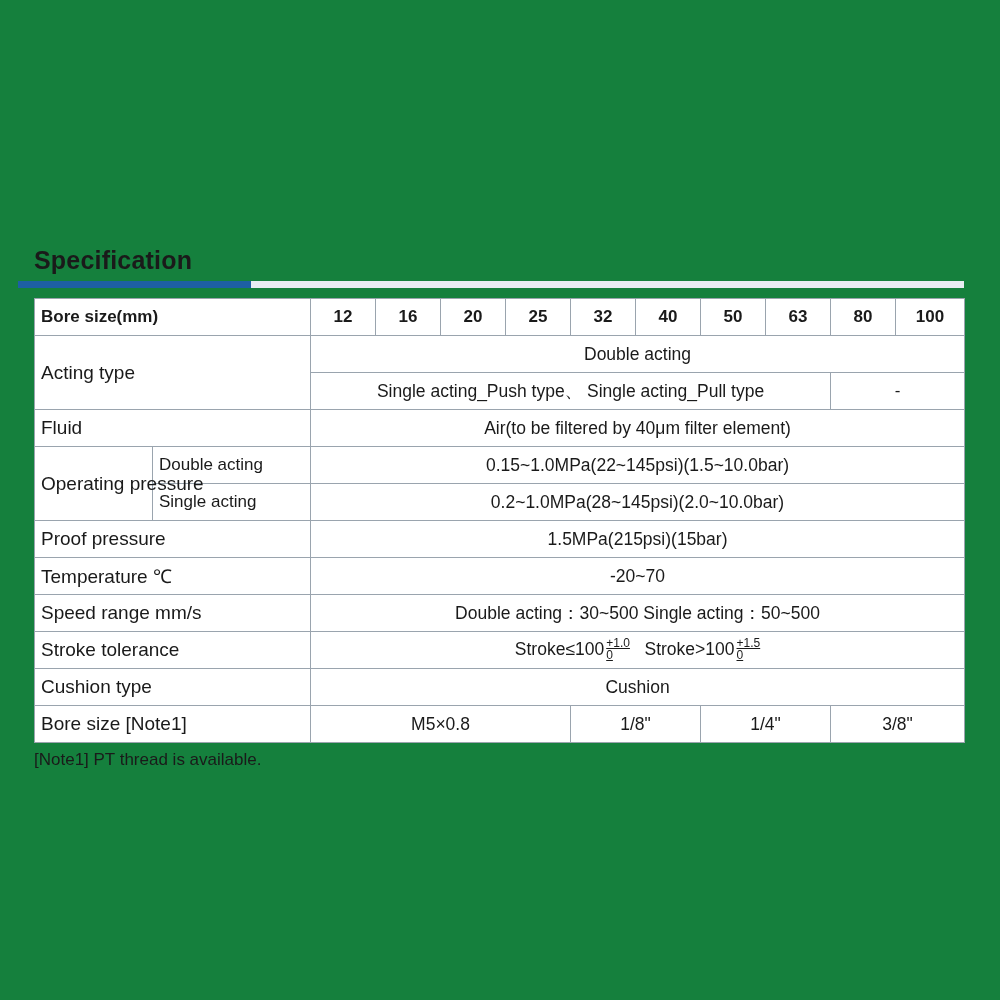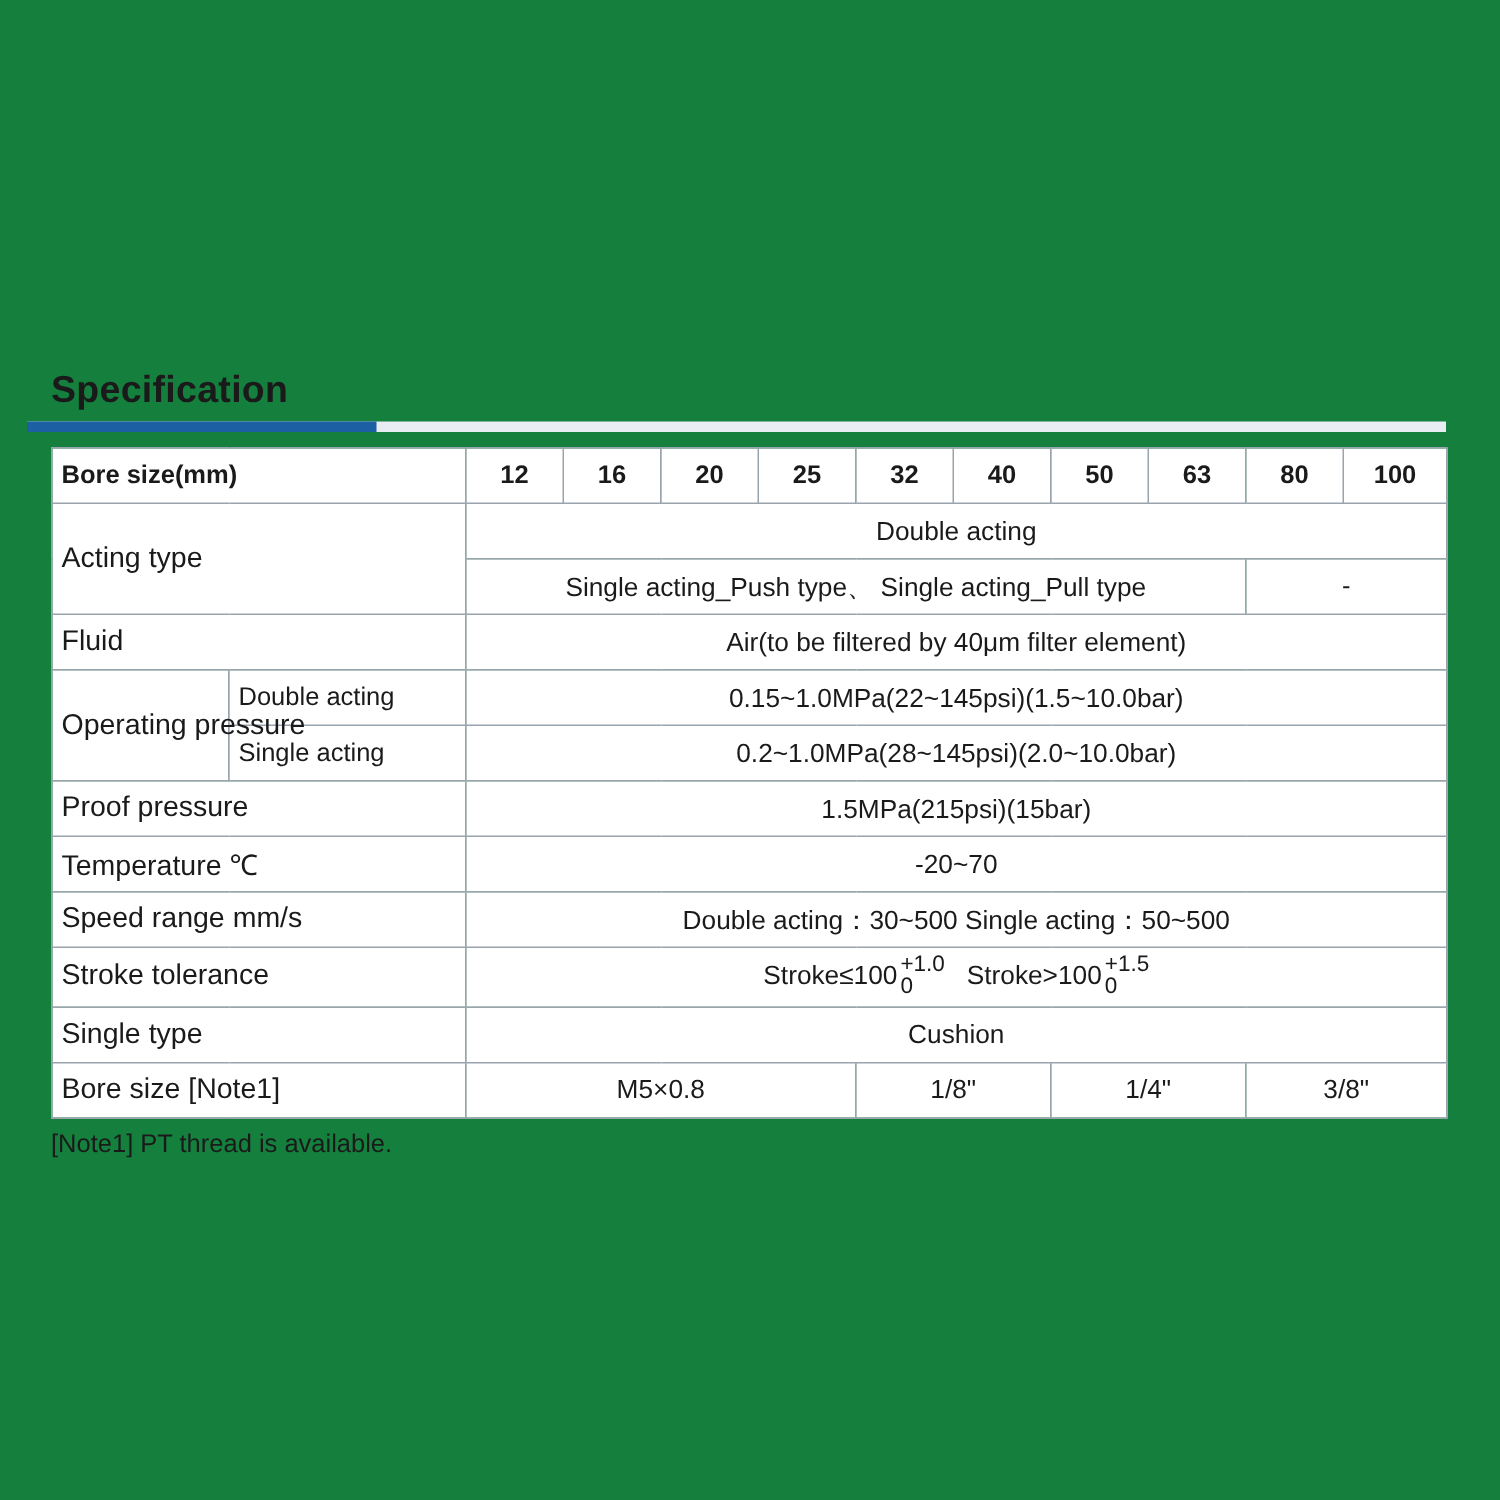--- a/index.html
+++ b/index.html
@@ -83,27 +83,28 @@
     padding-left: 8px;
     font-size: 17px;
     white-space: nowrap;
   }
   .ctr {
     text-align: center;
     font-size: 17.5px;
   }
   .small-sup {
     display: inline-block;
-    font-size: 15px;
+    font-size: 12px;
     line-height: 1.02;
     text-align: left;
     vertical-align: middle;
     position: relative;
     top: -1px;
     margin-left: 2px;
+    text-decoration: underline;
   }
   .notes {
     margin-left: 16px;
     margin-top: 6px;
     font-size: 17px;
     color: #1a1a1a;
     line-height: 1.35;
   }
   .dash {
     text-align: center;
@@ -189,21 +190,21 @@
       </tr>
 
       <tr>
         <td class="rowlabel" colspan="2">Stroke tolerance</td>
         <td class="ctr" colspan="10">
           <span>Stroke≤100</span><span class="small-sup"><span>+1.0</span><br><span>0</span></span>&nbsp;&nbsp;&nbsp;<span>Stroke&gt;100</span><span class="small-sup"><span>+1.5</span><br><span>0</span></span>
         </td>
       </tr>
 
       <tr>
-        <td class="rowlabel" colspan="2">Single type</td>
+        <td class="rowlabel" colspan="2">Cushion type</td>
         <td class="ctr" colspan="10">Cushion</td>
       </tr>
 
       <tr>
         <td class="rowlabel" colspan="2">Bore size  [Note1]</td>
         <td class="ctr" colspan="4">M5×0.8</td>
         <td class="ctr" colspan="2">1/8"</td>
         <td class="ctr" colspan="2">1/4"</td>
         <td class="ctr" colspan="2">3/8"</td>
       </tr>

